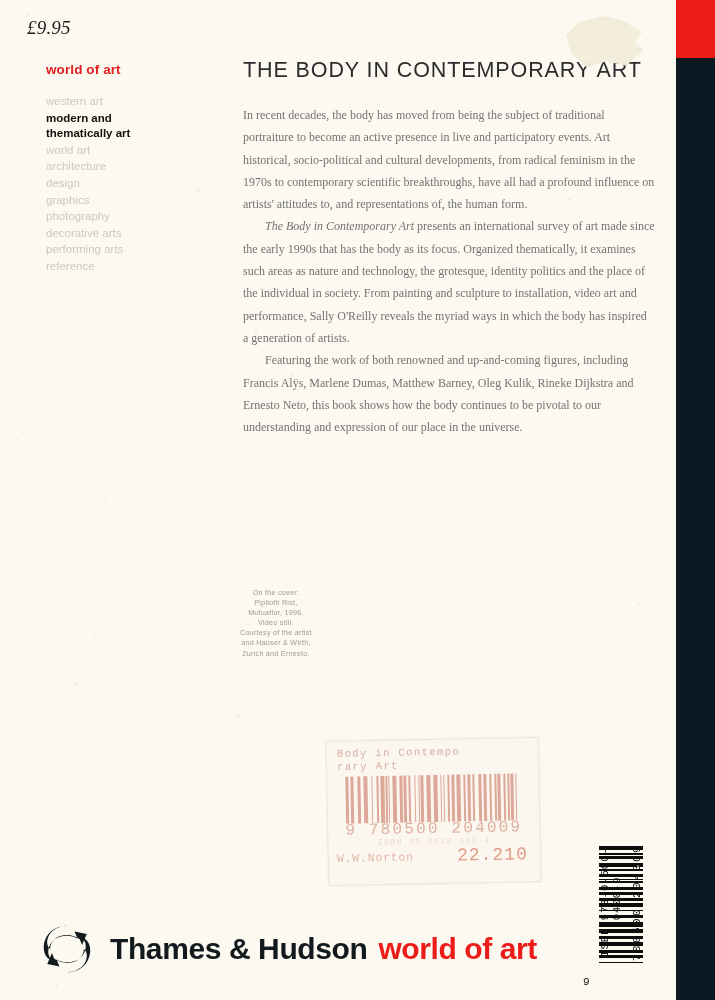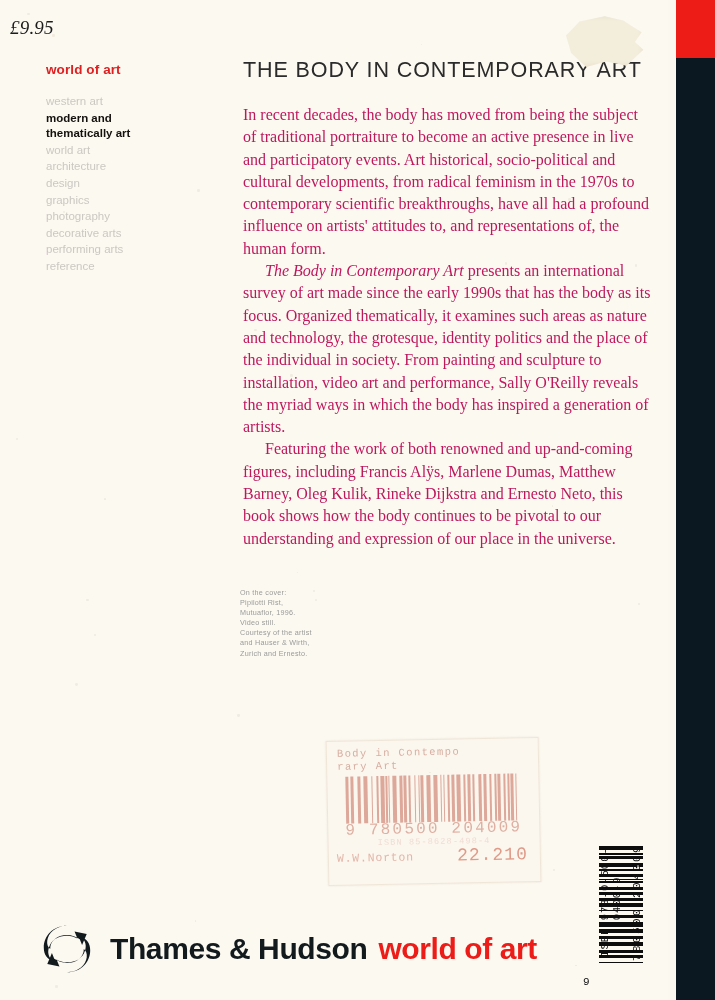--- a/index.html
+++ b/index.html
@@ -38,21 +38,21 @@
   #spine-gap {
     position: absolute;
     left: 668px; top: 0;
     width: 8px; height: 1000px;
     background: #FBF8F0;
   }
 
   
   #price {
     position: absolute;
-    left: 10px; top: 17px;
+    left: 27px; top: 17px;
     font-family: "Liberation Serif", serif;
     font-size: 19px;
     font-style: italic;
     color: #1c1c1c;
     letter-spacing: 0.2px;
   }
 
   
   #sidebar {
     position: absolute;
@@ -95,23 +95,23 @@
   #book-author {
     font-size: 12.5px;
     color: #303030;
     margin-top: 7px;
     letter-spacing: 0.2px;
   }
 
   #blurb {
     margin-top: 22px;
     font-family: "Liberation Serif", serif;
-    font-size: 16px;
+    font-size: 12px;
     line-height: 22.3px;
-    color: #be185d;
+    color: #737373;
   }
   #blurb p {
     margin: 0;
     text-align: left;
   }
   #blurb p.indent {
     text-indent: 22px;
   }
   #blurb em {
     font-style: italic;
@@ -119,21 +119,21 @@
 
   
   #credit {
     position: absolute;
     left: 240px; top: 588px;
     font-size: 7.2px;
     line-height: 10.1px;
     color: #9a9a98;
     letter-spacing: 0.25px;
   }
-  #credit div { white-space: nowrap; }
+  #credit div { white-space: nowrap; text-align: center; }
 
   
   #sticker-residue {
     position: absolute;
     left: 561px; top: 14px;
     width: 82px; height: 52px;
     background: #F3EEDC;
     border: 1px solid #D9D2BE;
     clip-path: polygon(6% 40%, 22% 14%, 52% 4%, 74% 12%, 96% 34%, 88% 52%, 98% 66%, 78% 96%, 54% 88%, 30% 98%, 12% 72%);
     box-shadow: inset 0 0 6px rgba(180,170,140,0.35);

